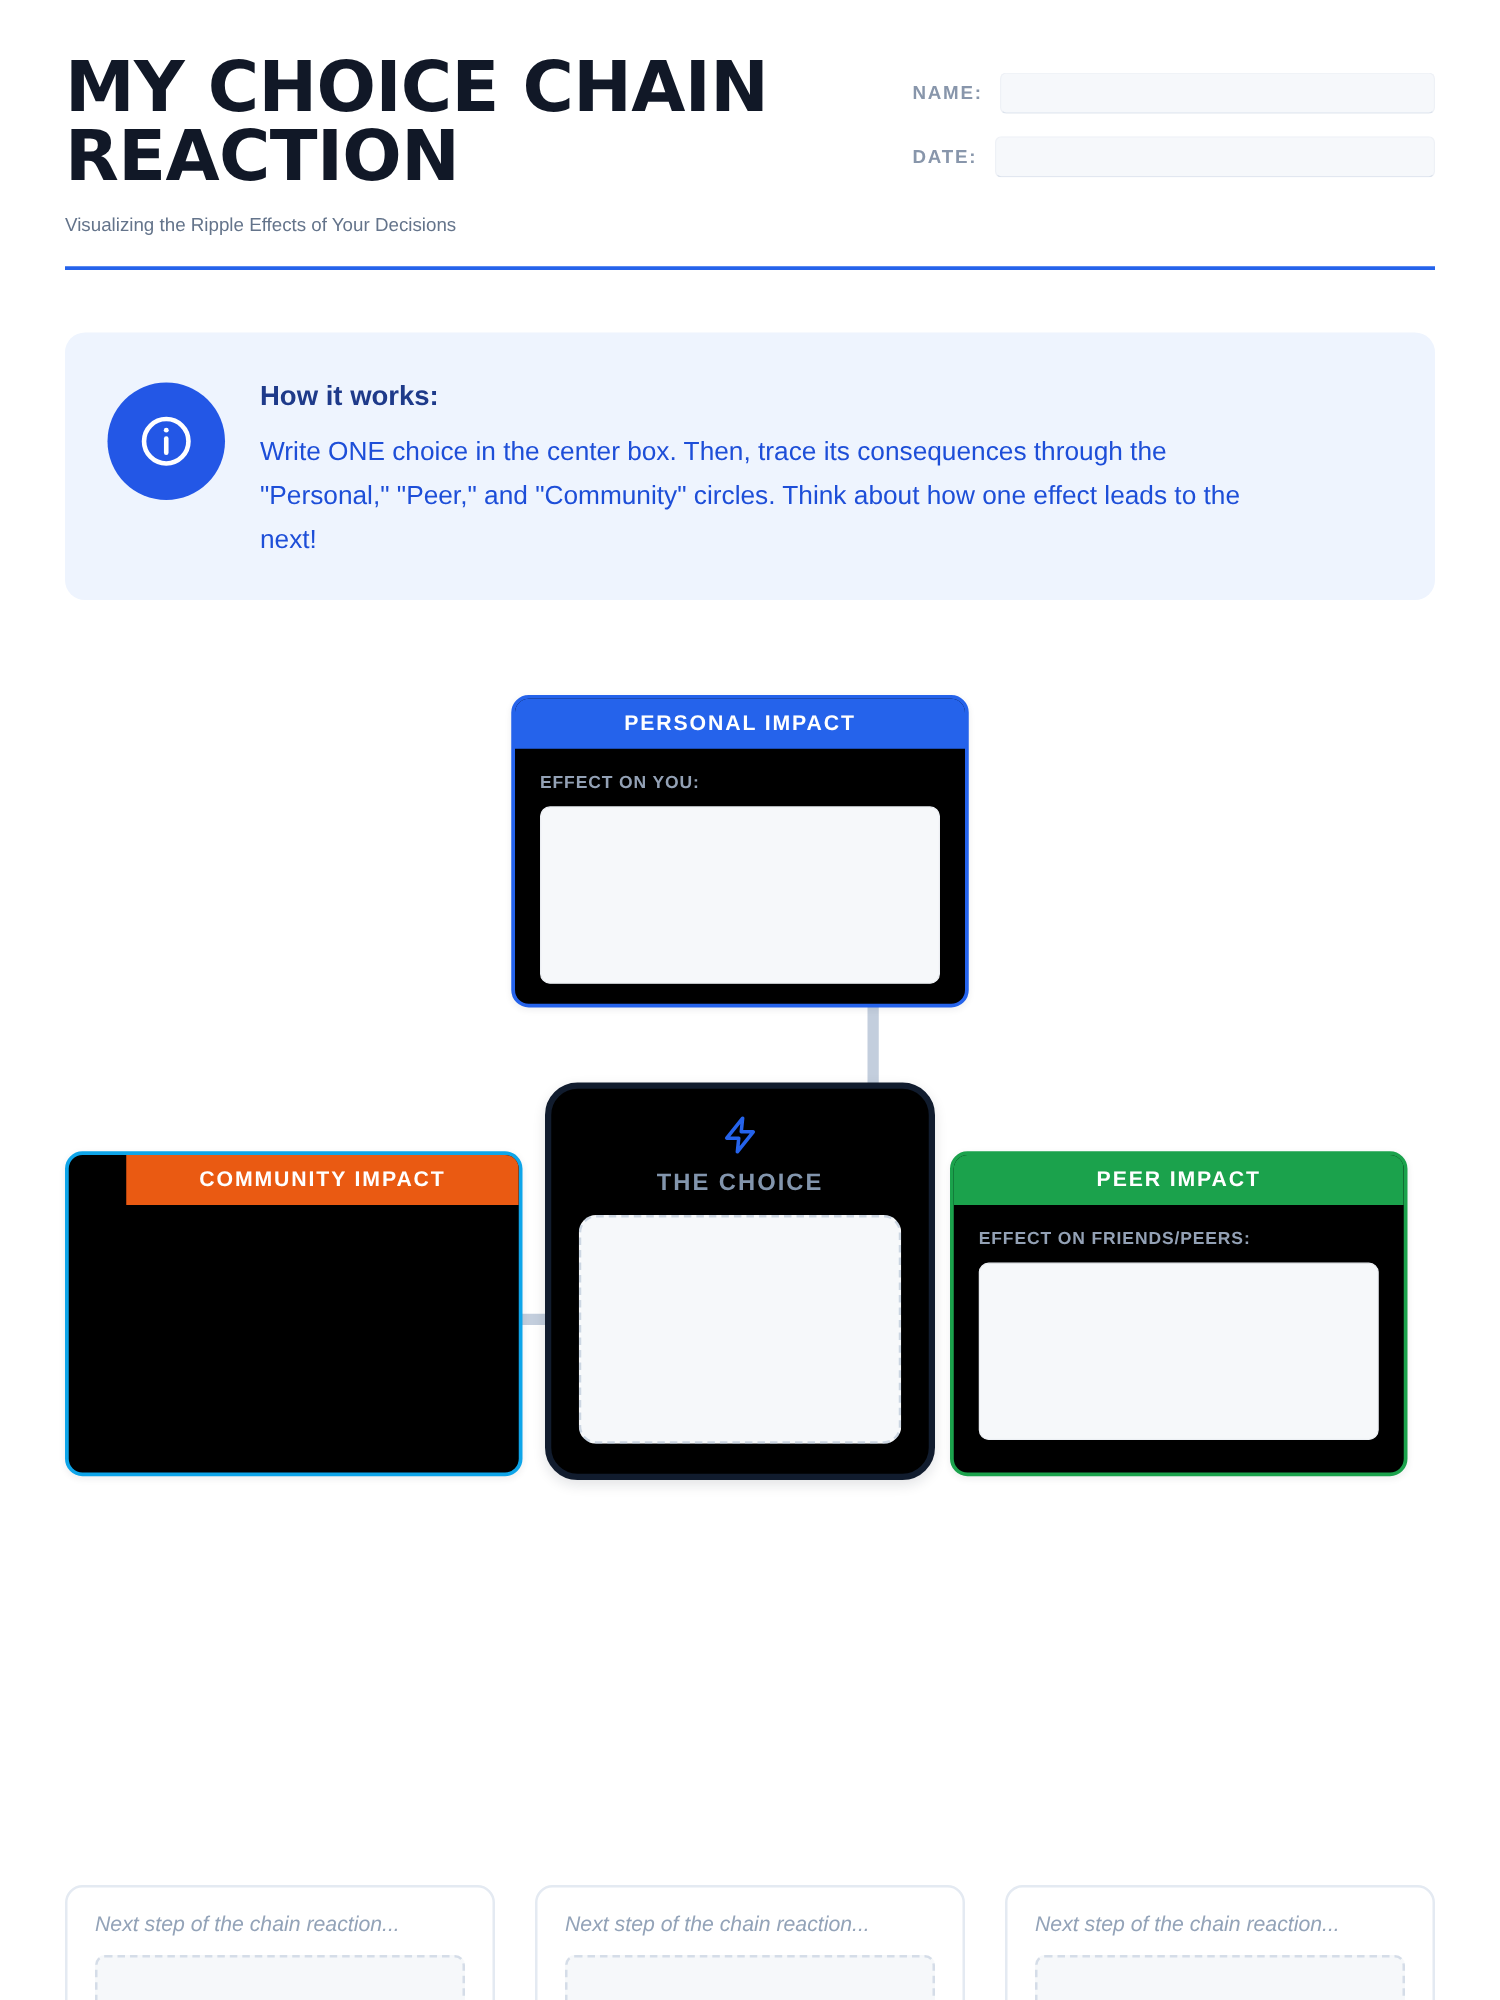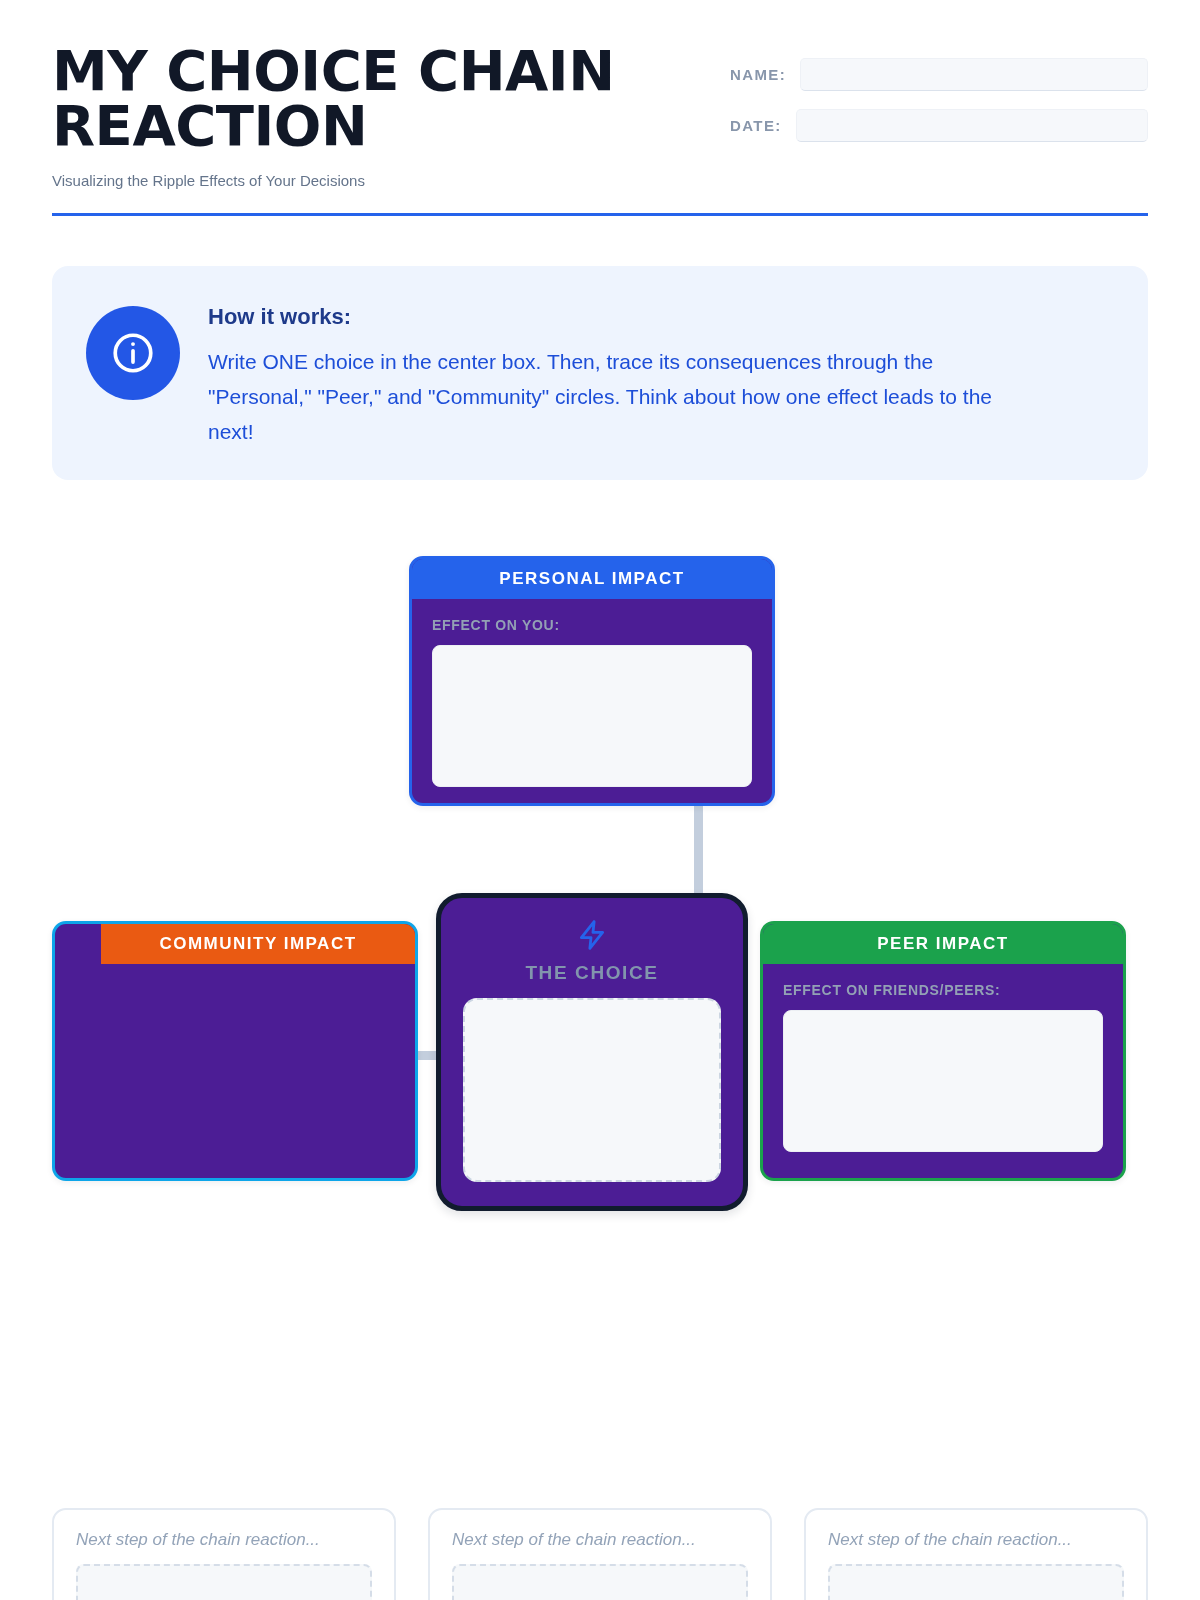--- a/index.html
+++ b/index.html
@@ -146,21 +146,21 @@
   }
   .conn-right {
     left: 730px;
     top: 515px;
     width: 80px;
     height: 9px;
   }
 
   .card {
     position: absolute;
-    background: #4c1d95;
+    background: #000000;
     border-radius: 14px;
     overflow: hidden;
     box-sizing: border-box;
     z-index: 2;
     box-shadow: 0 2px 6px rgba(15,23,42,0.07);
   }
   .card-header {
     height: 40px;
     display: flex;
     align-items: center;
@@ -216,21 +216,21 @@
     width: 366px;
     height: 260px;
     border: 3px solid #1ba24c;
   }
   .card-peer .card-header { background: #1ba24c; }
   .card-peer .write-box { height: 140px; }
 
   
   .card-choice {
     left: 384px;
-    top: 357px;
+    top: 330px;
     width: 312px;
     height: 318px;
     border: 5px solid #111c2e;
     border-radius: 26px;
     z-index: 3;
     display: flex;
     flex-direction: column;
     align-items: center;
     padding: 20px 24px 24px 24px;
     box-shadow: 0 4px 10px rgba(15,23,42,0.12);

